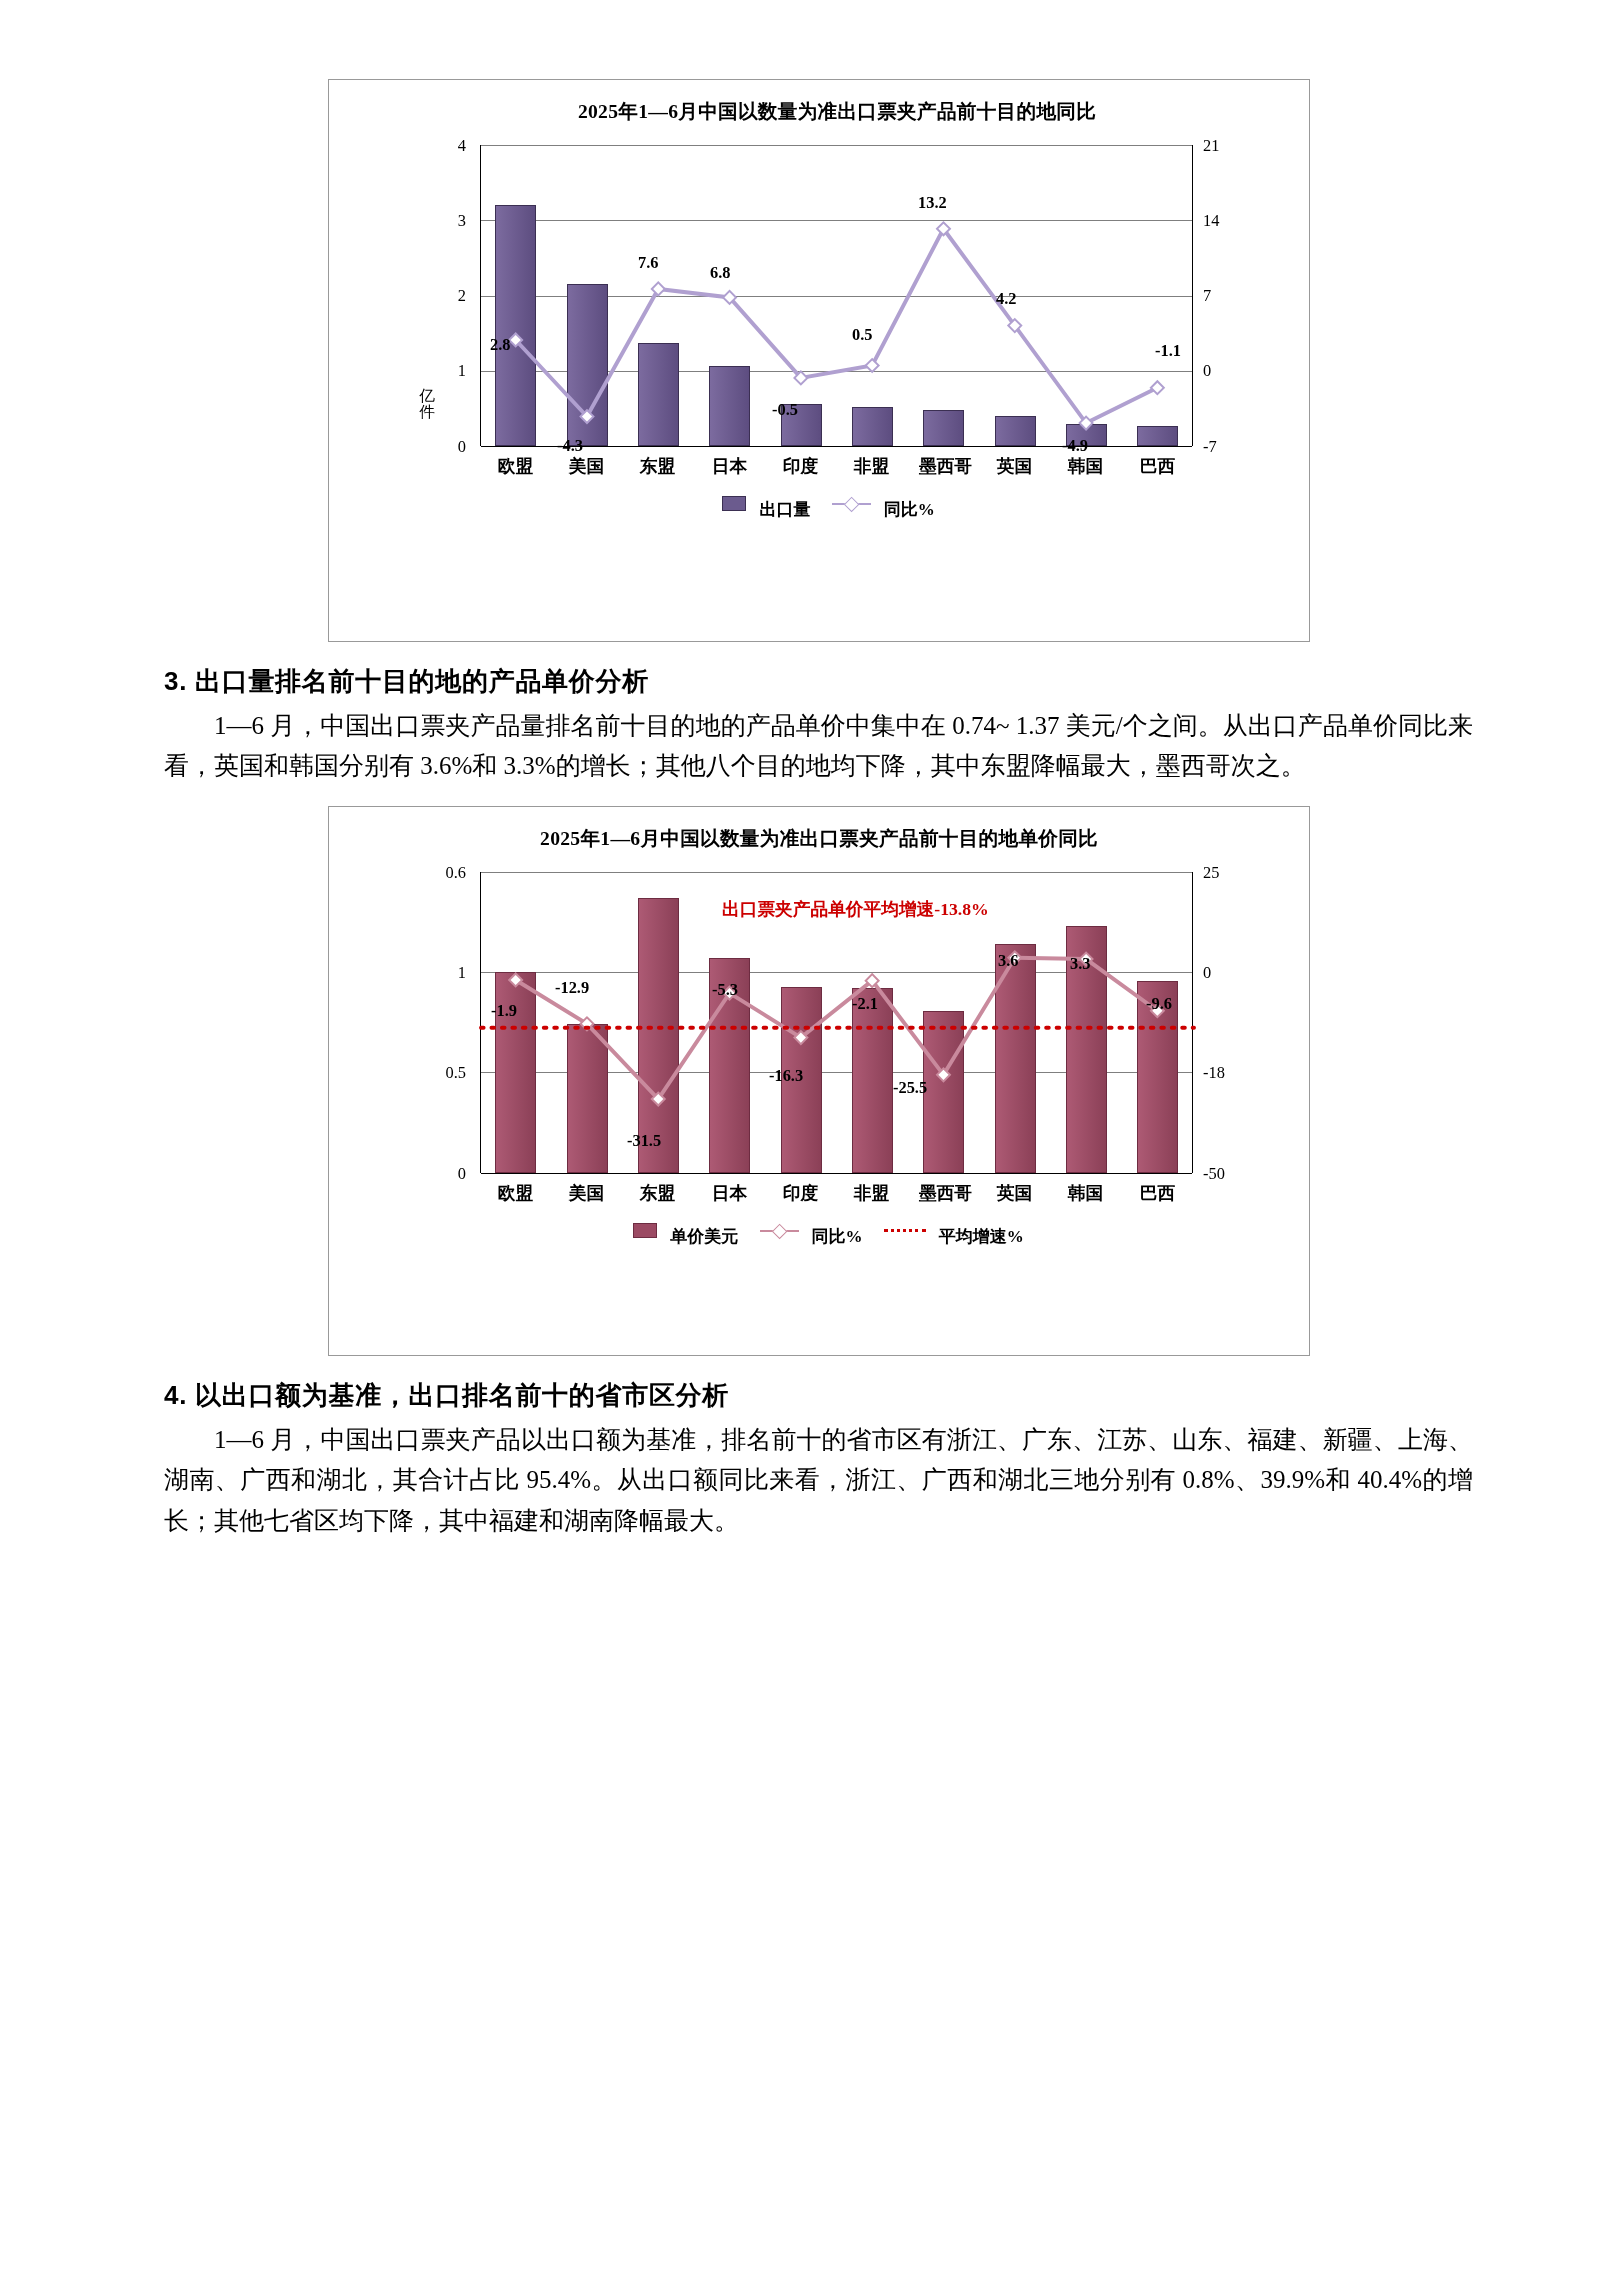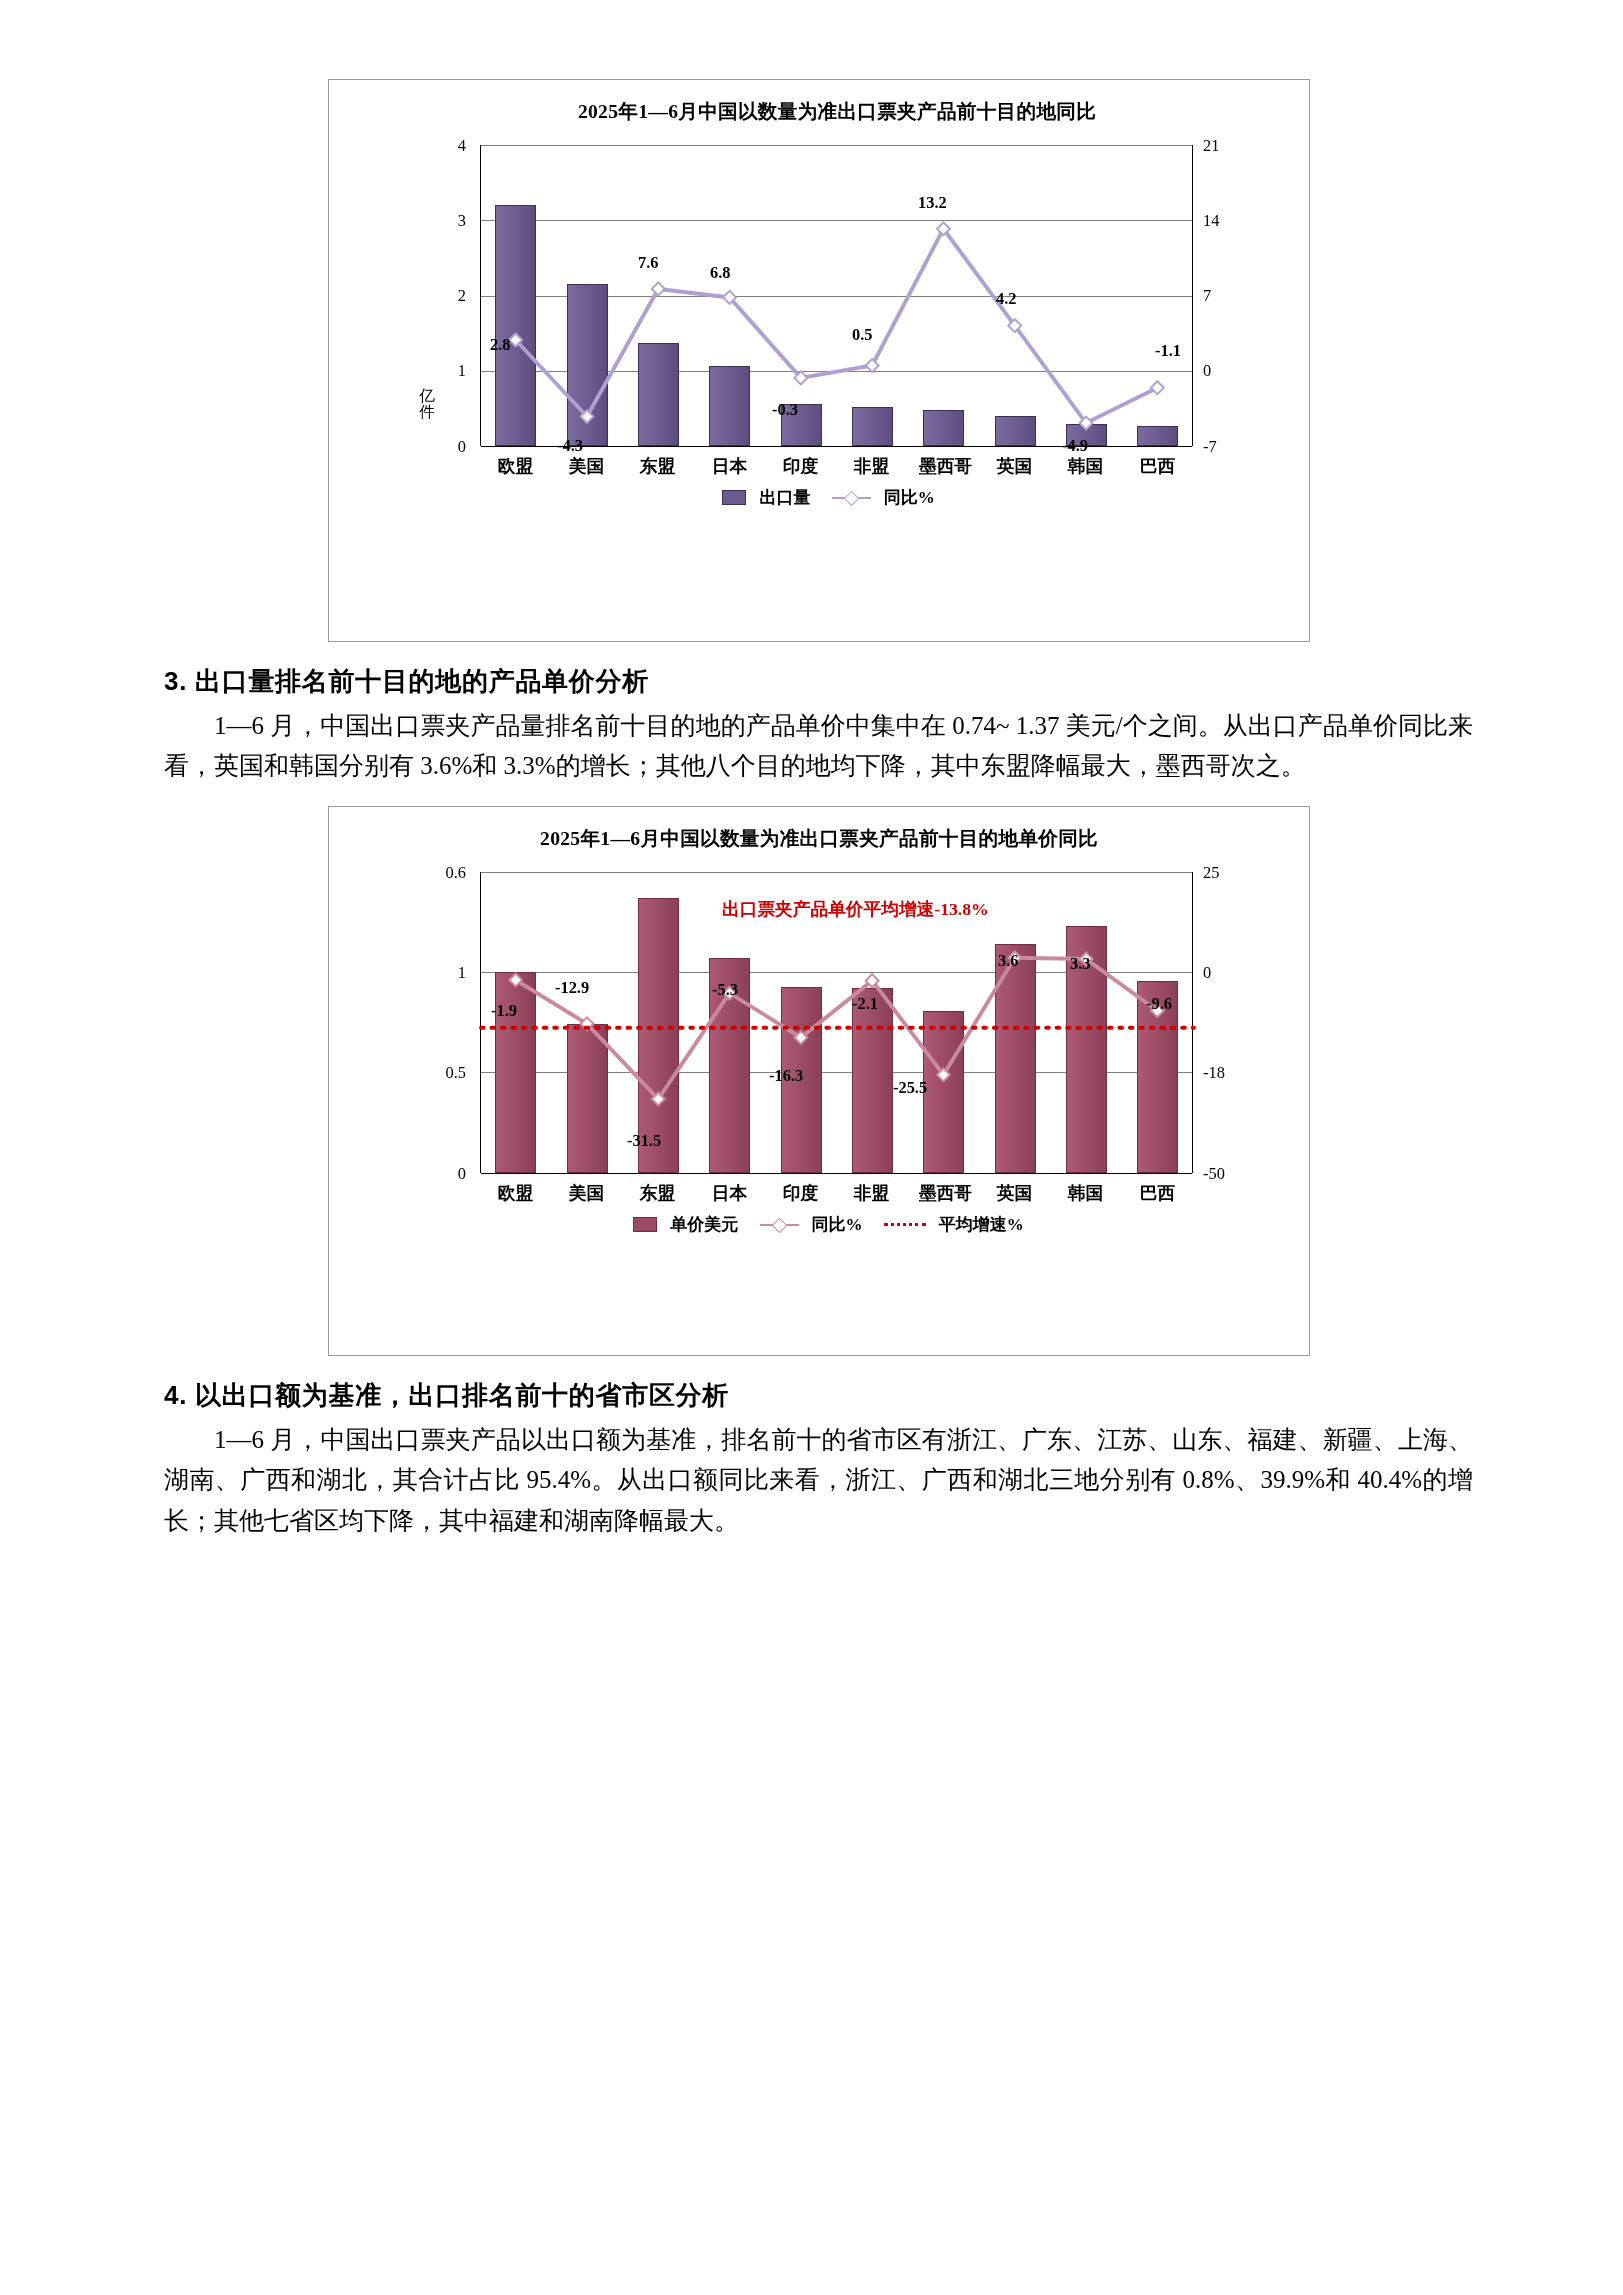--- a/index.html
+++ b/index.html
@@ -143,20 +143,21 @@
   .swatch-line2 .mk { border: 1.3px solid #c98a9d; }
   .swatch-dot {
     width: 42px;
     height: 0;
     border-top: 3.3px dotted #cc0000;
   }
   .legend-label {
     display: inline-block;
     vertical-align: middle;
     margin-left: 6.5px;
+    margin-top: 12px;
   }
   .axis-unit {
     position: absolute;
     font-size: 15.7px;
     line-height: 1.05;
     text-align: center;
     font-family: "Liberation Serif", serif;
   }
   .avg-note {
     position: absolute;
@@ -253,21 +254,21 @@
         <div class="cat-label" style="left:510px;top:374px;width:65px;">非盟</div>
         <div class="cat-label" style="left:574px;top:374px;width:85px;">墨西哥</div>
         <div class="cat-label" style="left:653px;top:374px;width:65px;">英国</div>
         <div class="cat-label" style="left:724px;top:374px;width:65px;">韩国</div>
         <div class="cat-label" style="left:796px;top:374px;width:65px;">巴西</div>
 
         <div class="dlabel" style="left:161px;top:239px;">2.8</div>
         <div class="dlabel" style="left:228px;top:340px;">-4.3</div>
         <div class="dlabel" style="left:309px;top:157px;">7.6</div>
         <div class="dlabel" style="left:381px;top:167px;">6.8</div>
-        <div class="dlabel" style="left:443px;top:304px;">-0.3</div>
+        <div class="dlabel" style="left:443px;top:304px;">-0.5</div>
         <div class="dlabel" style="left:523px;top:229px;">0.5</div>
         <div class="dlabel" style="left:589px;top:97px;">13.2</div>
         <div class="dlabel" style="left:667px;top:193px;">4.2</div>
         <div class="dlabel" style="left:733px;top:340px;">-4.9</div>
         <div class="dlabel" style="left:826px;top:245px;">-1.1</div>
 
         <div class="legend" style="top:406px;left:0;">
           <span class="key swatch-bar"></span><span class="legend-label">出口量</span>
           <span class="key swatch-line"><span class="mk"></span></span><span class="legend-label">同比%</span>
         </div>

